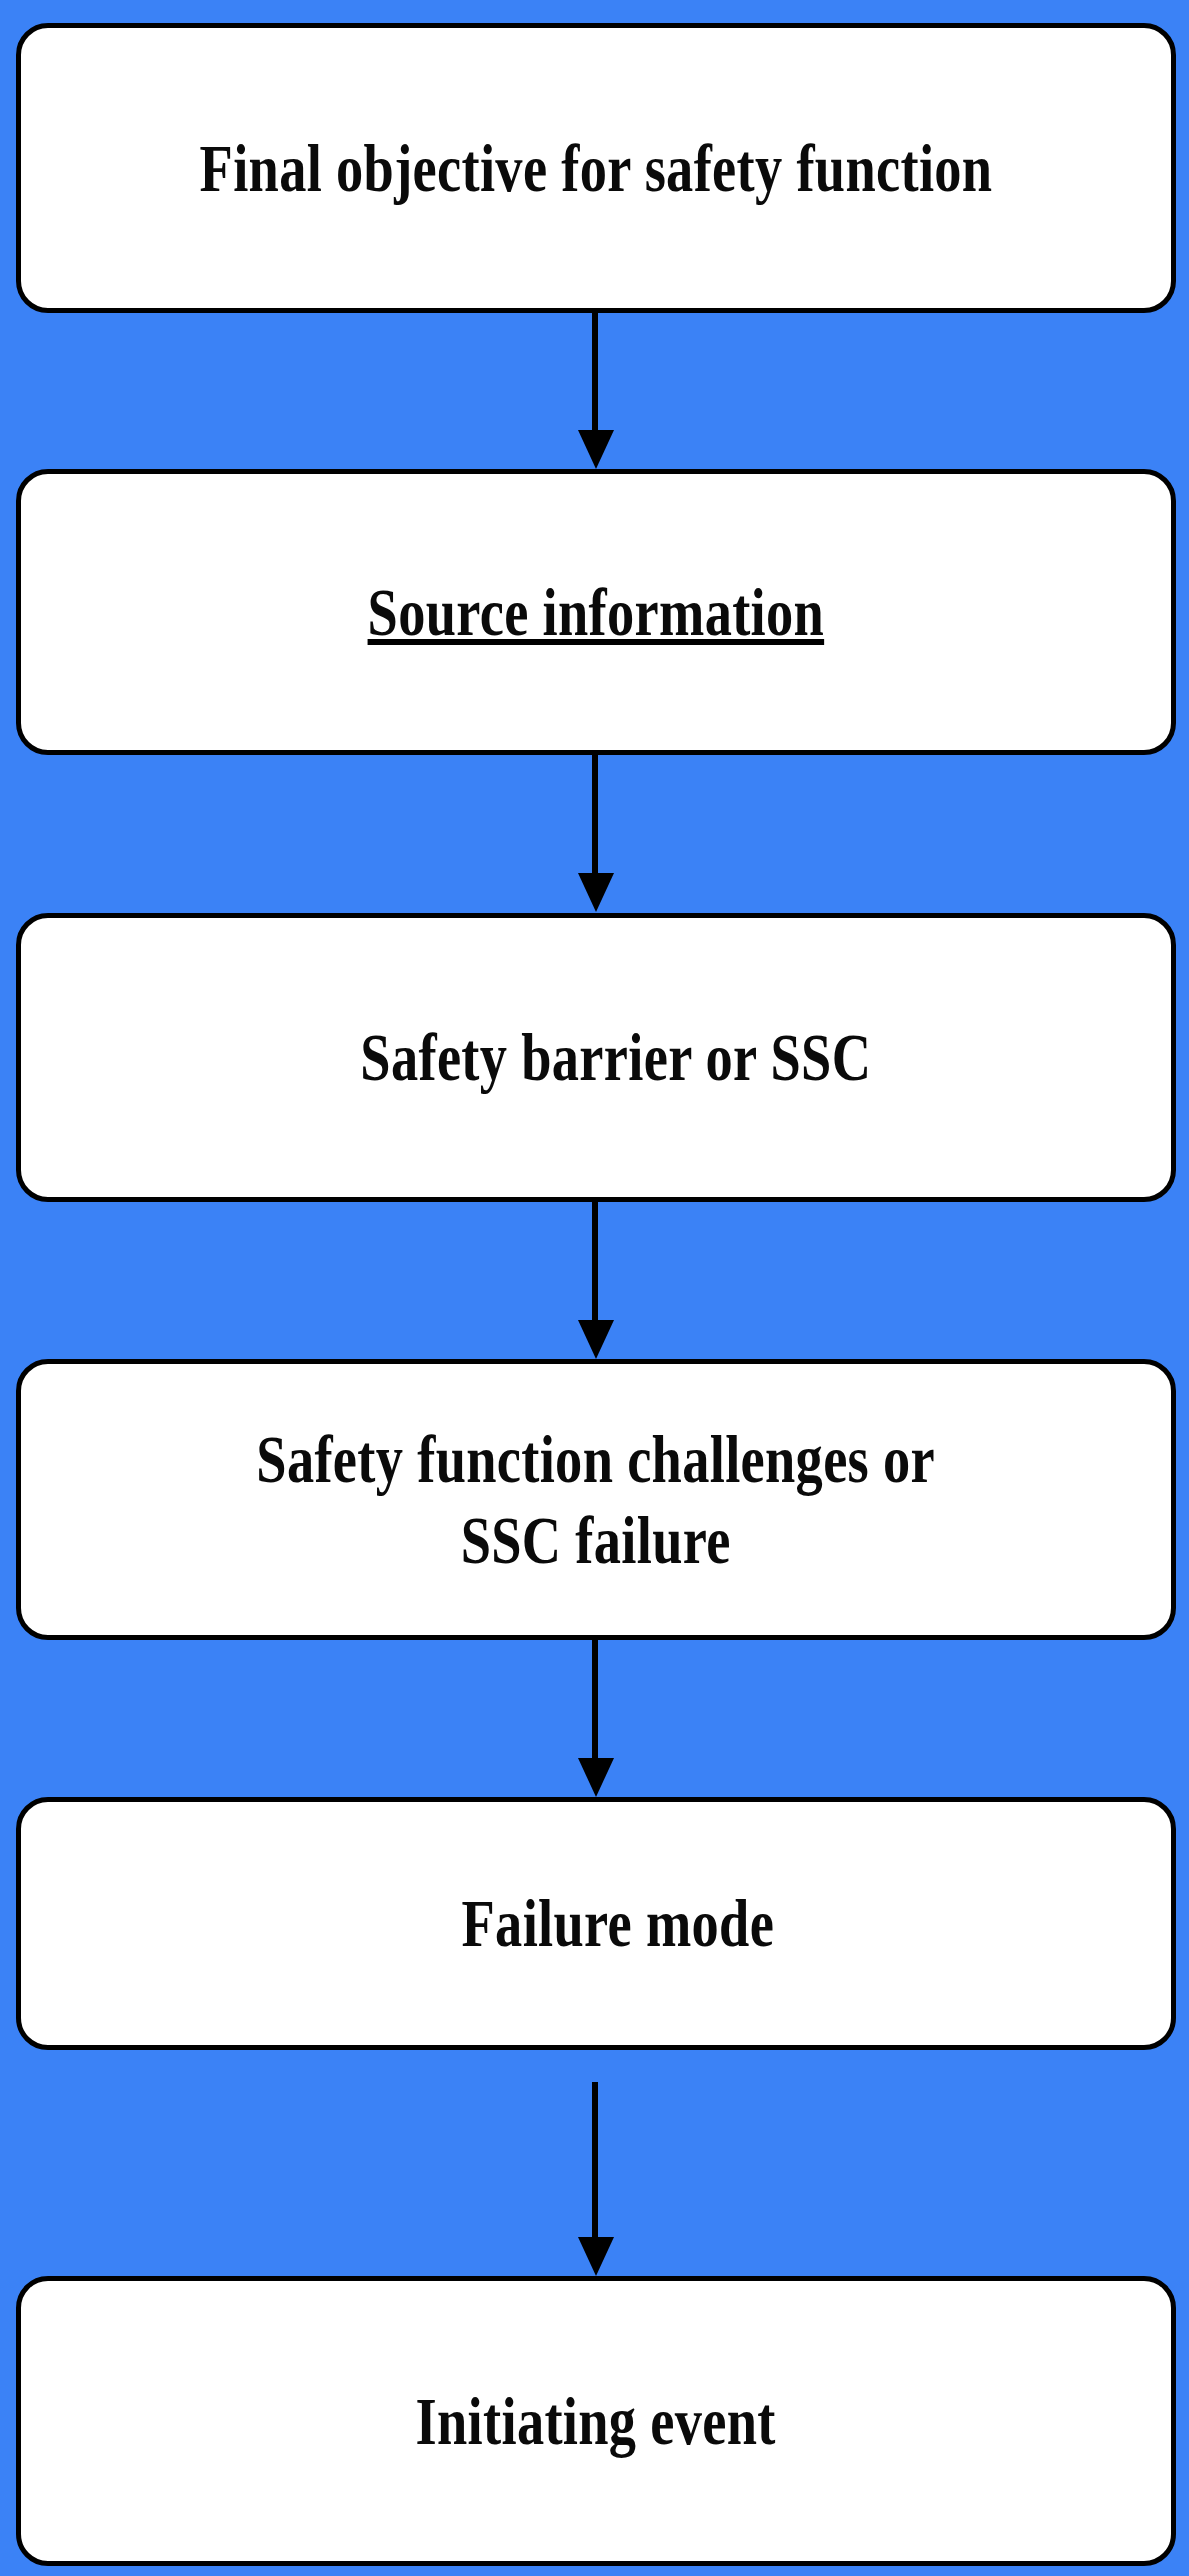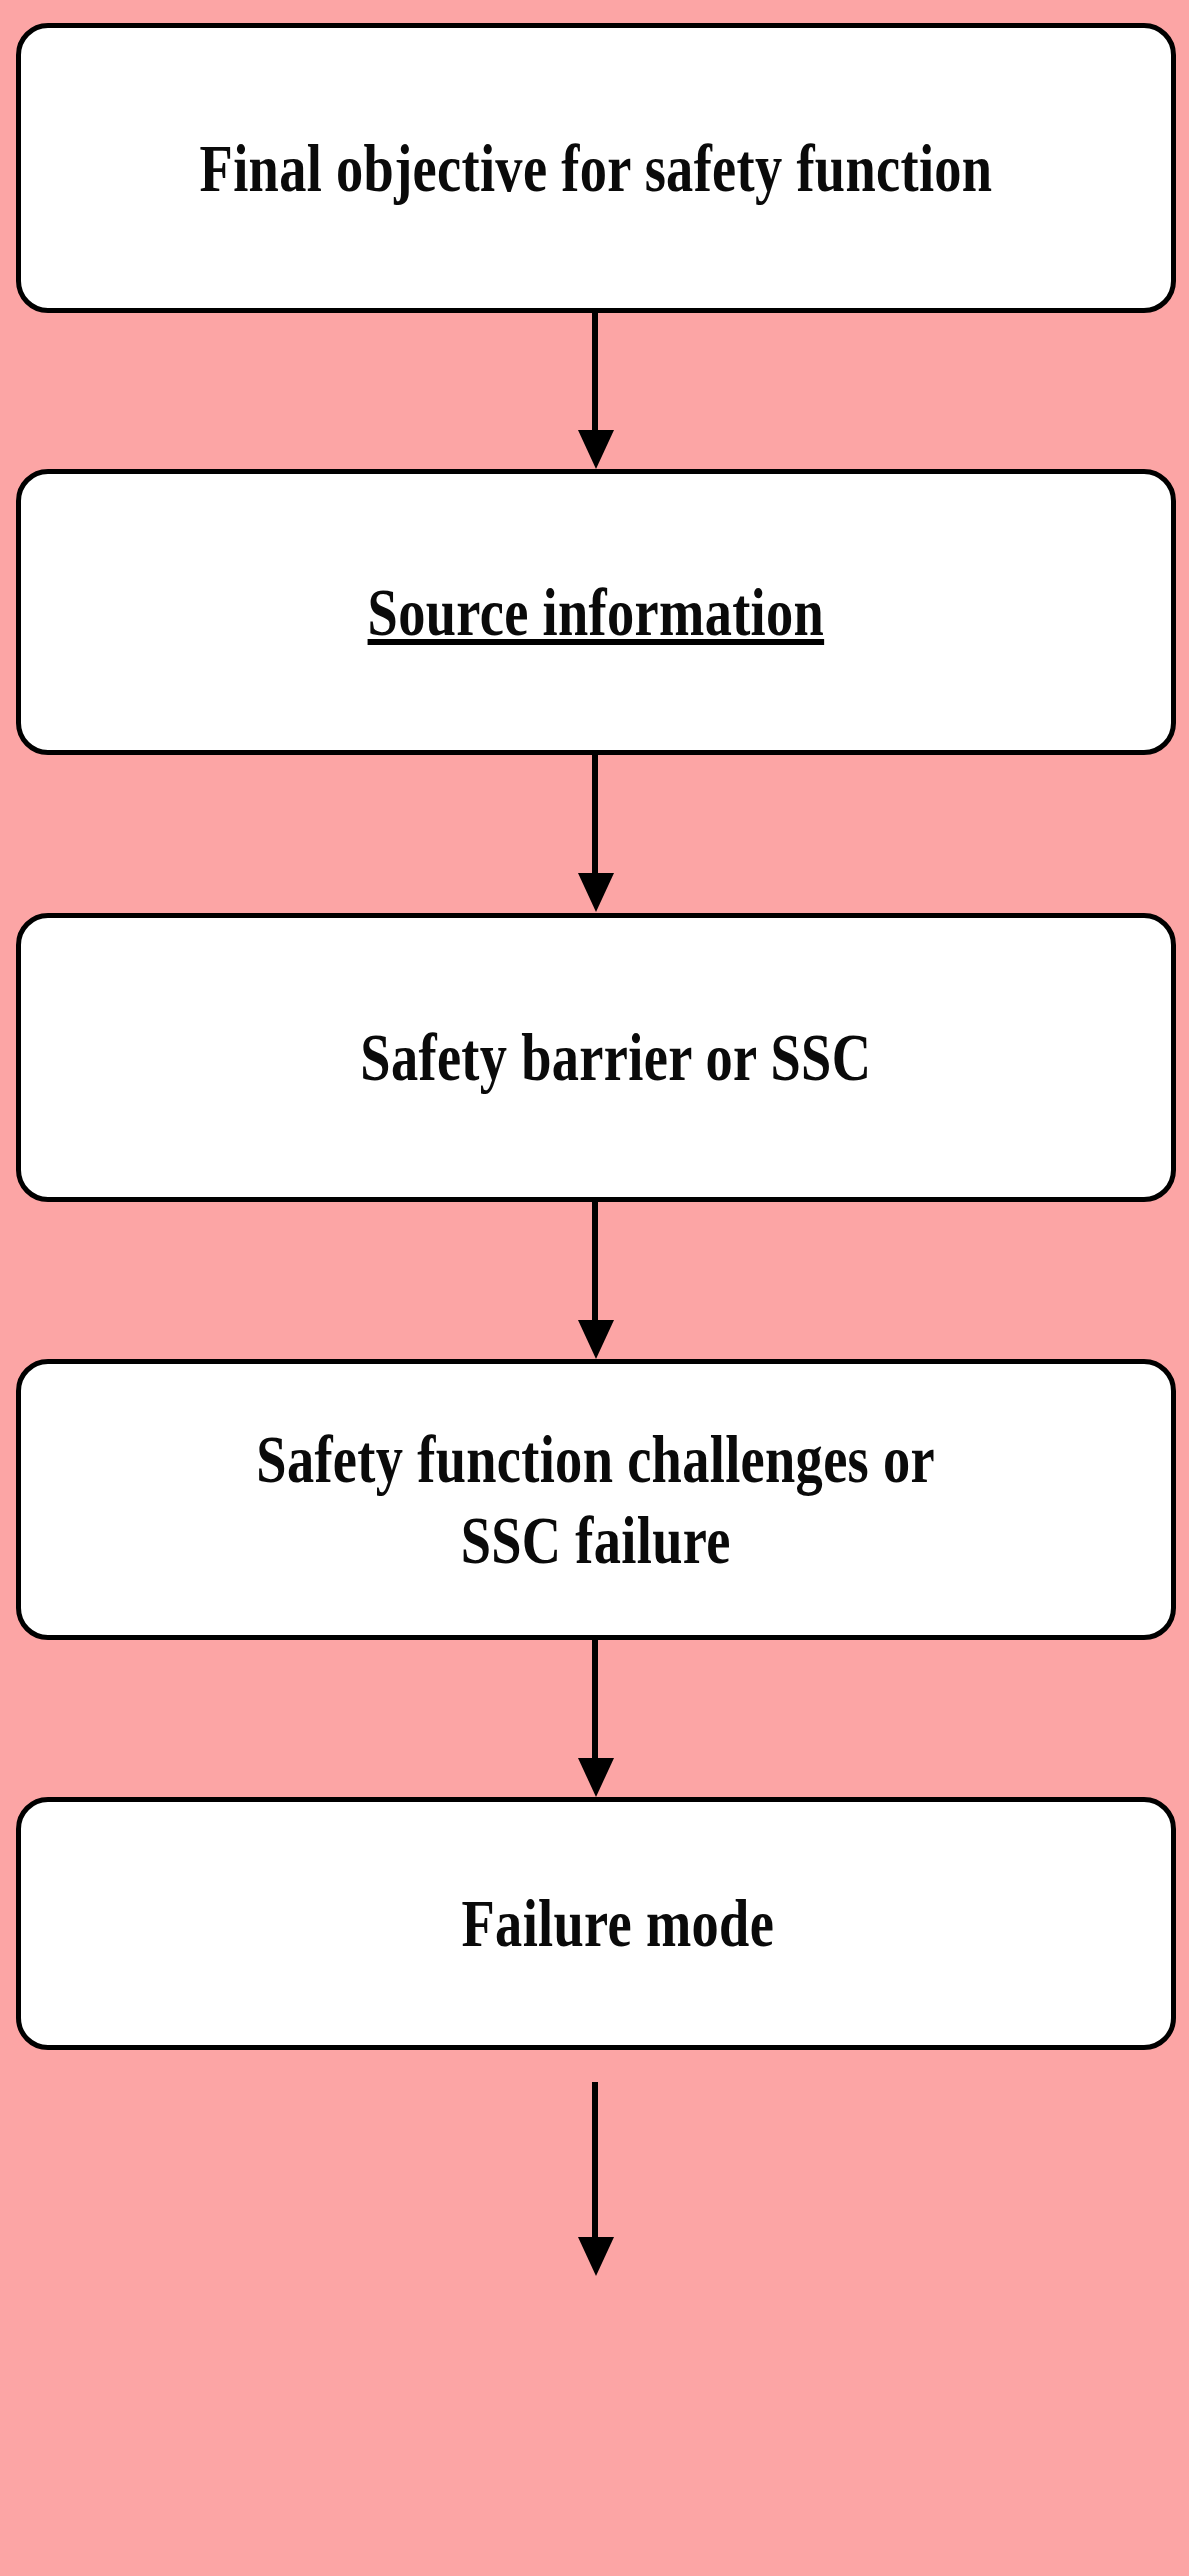--- a/index.html
+++ b/index.html
@@ -8,21 +8,21 @@
     padding: 0;
     background: #ffffff;
   }
   body {
     font-family: "Liberation Serif", "DejaVu Serif", serif;
   }
   #flowchart {
     position: relative;
     width: 1189px;
     height: 2576px;
-    background: #fca5a5;
+    background: #3b82f6;
     overflow: hidden;
   }
   .node {
     position: absolute;
     left: 16px;
     width: 1160px;
     box-sizing: border-box;
     background: #ffffff;
     border: 5.7px solid #000000;
     border-radius: 32px;
@@ -138,15 +138,18 @@
 
   <div class="node" id="node-4">
     <span class="node-label">Failure mode</span>
   </div>
 
   <div class="connector" id="connector-4">
     <div class="stem"></div>
     <div class="head"></div>
   </div>
 
+  <div class="node" id="node-5">
+    <span class="node-label">Initiating event</span>
+  </div>
 
 </div>
 
 
 </body></html>

